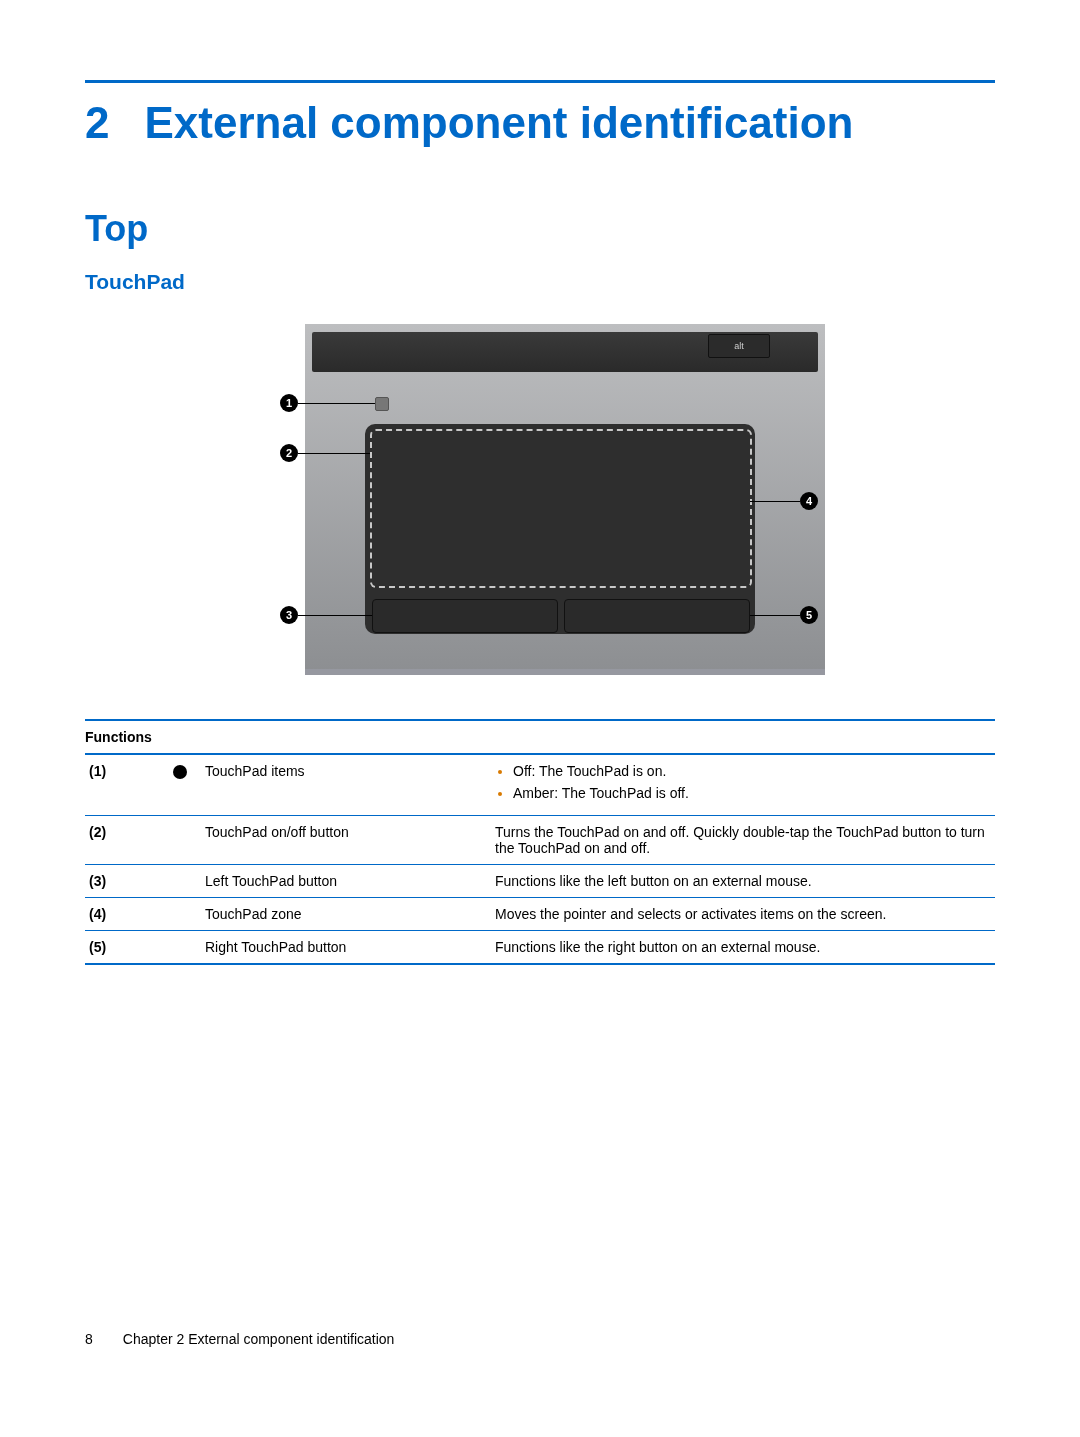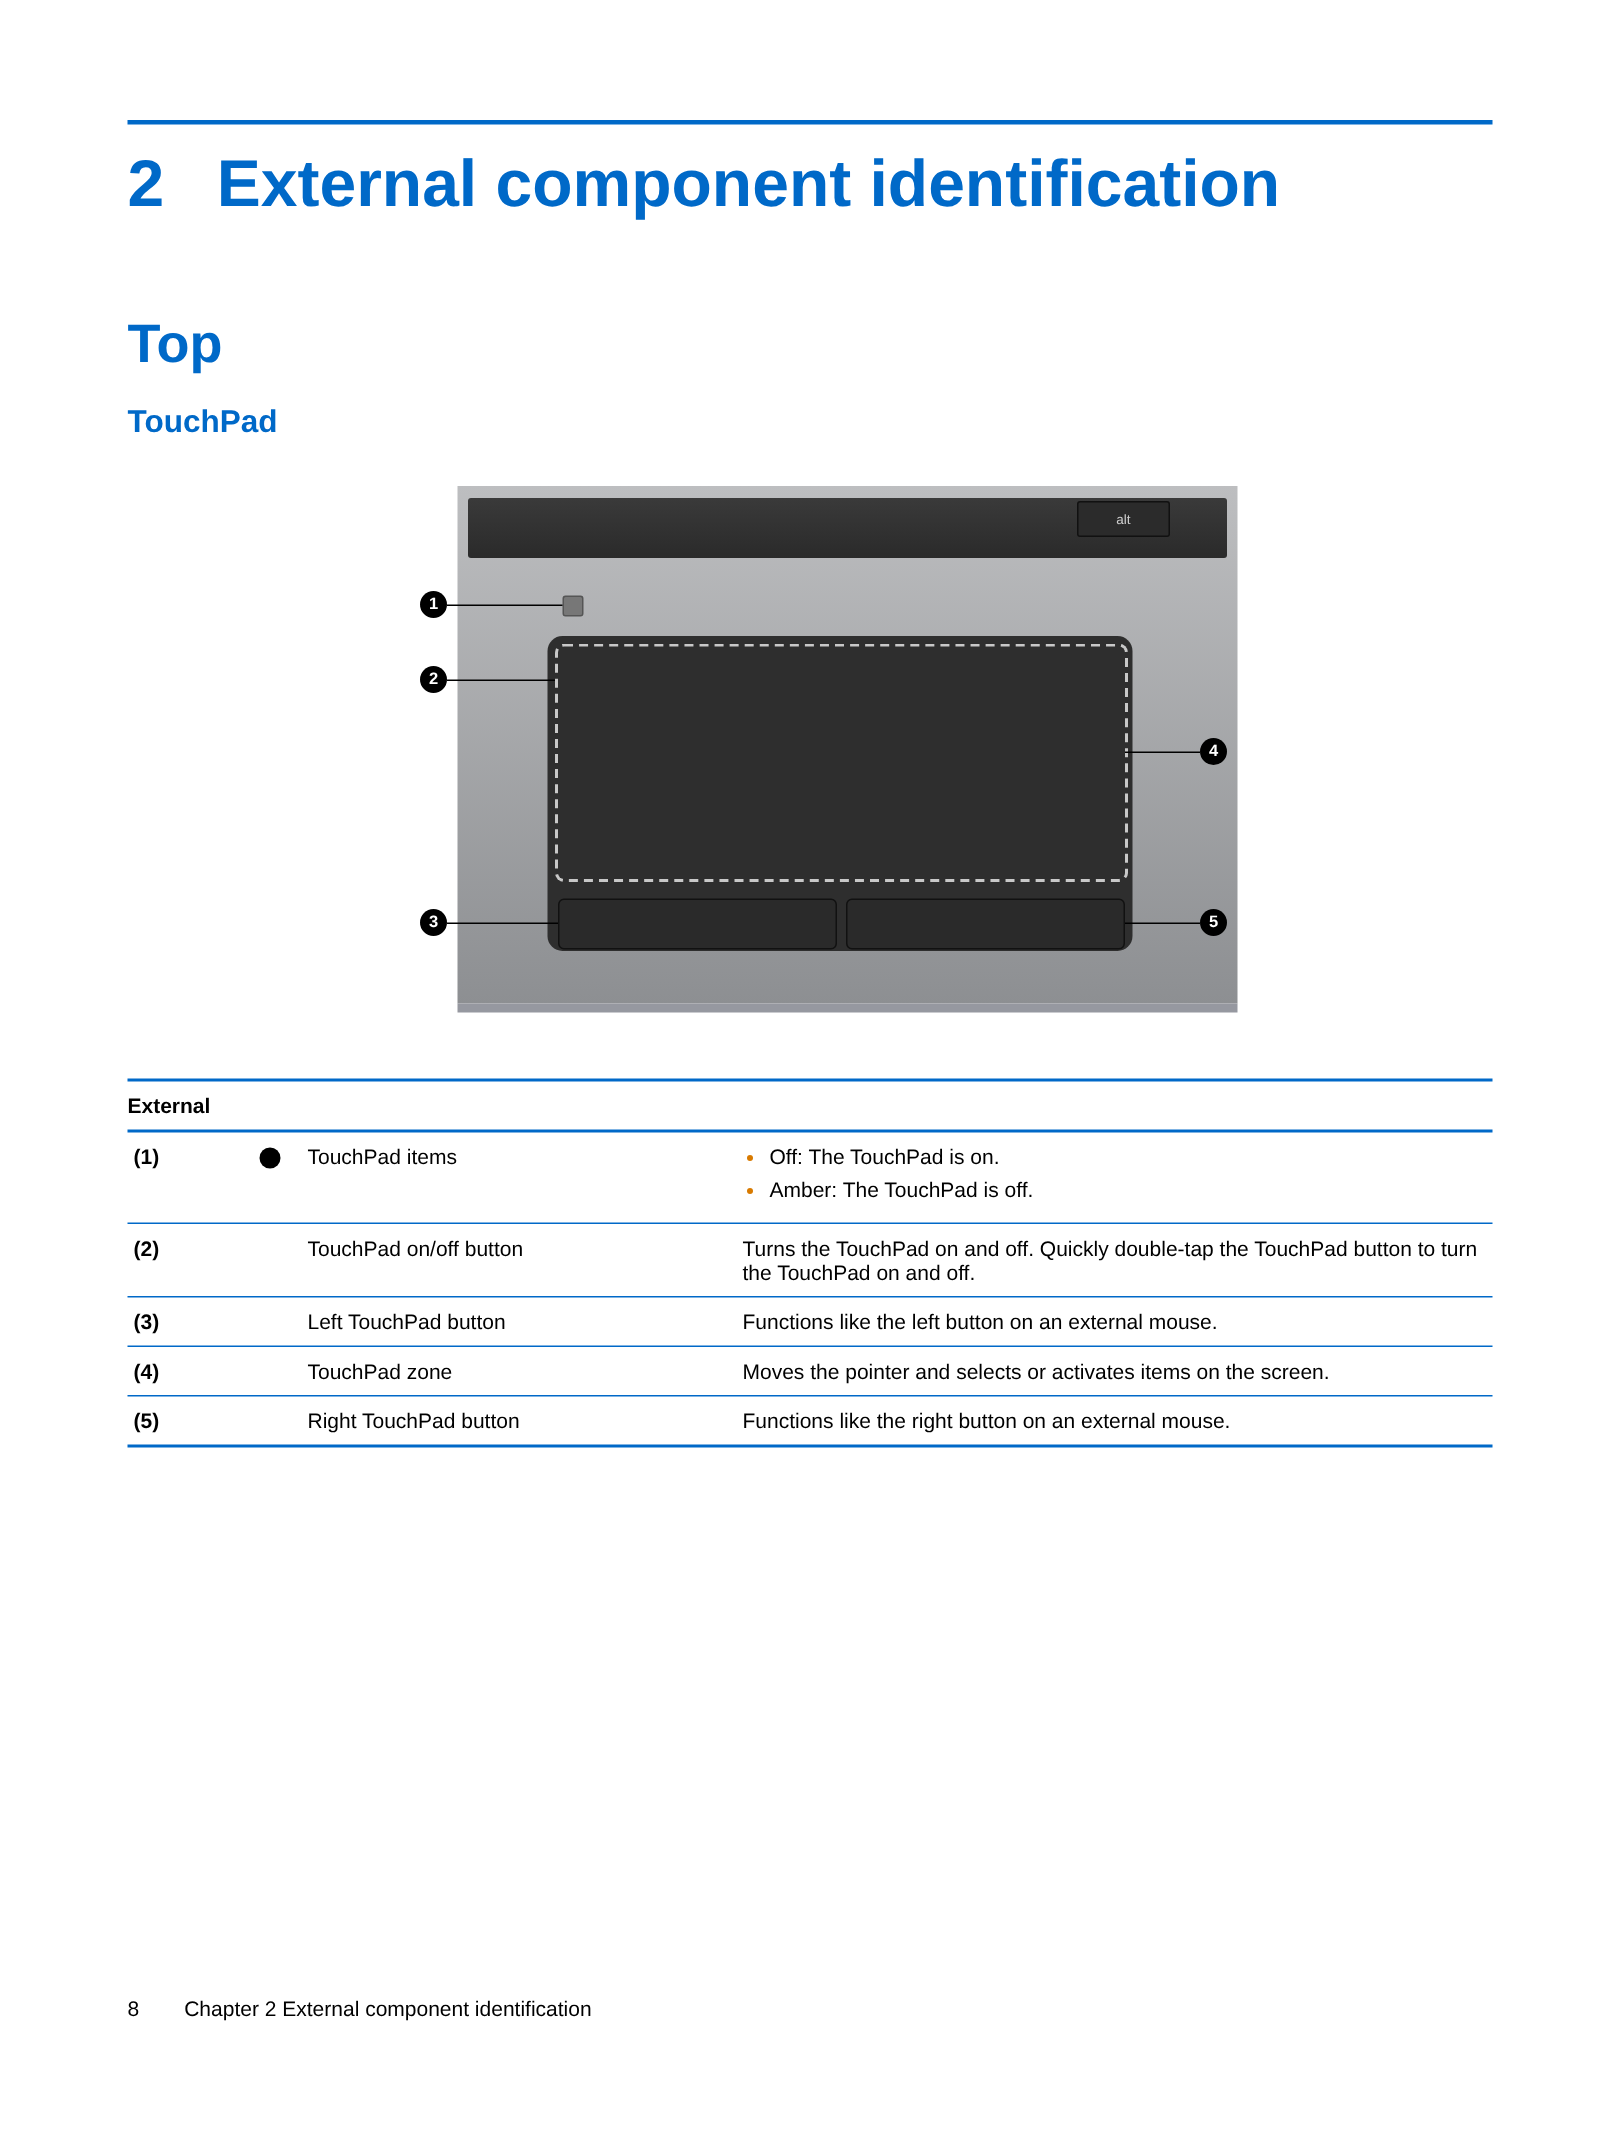--- a/index.html
+++ b/index.html
@@ -67,21 +67,21 @@
   }
   .kb-strip {
     position: absolute;
     left: 62px; top: 8px;
     width: 506px; height: 40px;
     background: linear-gradient(#3a3a3a, #2a2a2a);
     border-radius: 2px;
   }
   .alt-key {
     position: absolute;
-    right: 50px; top: 10px;
+    right: 60px; top: 10px;
     width: 60px; height: 22px;
     background: #2b2b2b;
     border: 1px solid #111;
     border-radius: 2px;
     color: #cfcfcf;
     font-size: 9px;
     text-align: center;
     line-height: 22px;
     font-family: Arial, sans-serif;
   }
@@ -216,21 +216,21 @@
         <div class="lead l4"></div>
       <div class="callout c5">5</div>
         <div class="lead l5"></div>
     </div>
   </div>
 
   <div class="comp-table">
     <div class="comp-head">
       <div></div>
         <div></div>
-      <div style="margin-left:-120px">External</div>
+      <div style="margin-left:-120px">Functions</div>
     </div>
 
     <div class="comp-row">
       <div class="row-num">(1)</div>
       <div class="icon-cell"><span class="light-dot"></span></div>
       <div>TouchPad items</div>
       <div>
         <ul class="desc-list">
           <li>Off: The TouchPad is on.</li>
           <li>Amber: The TouchPad is off.</li>

